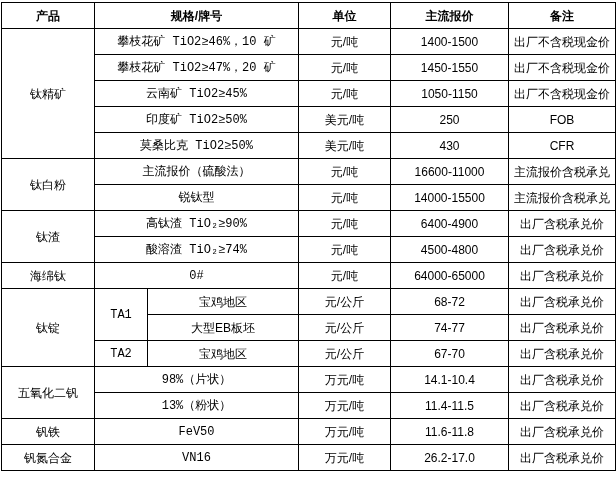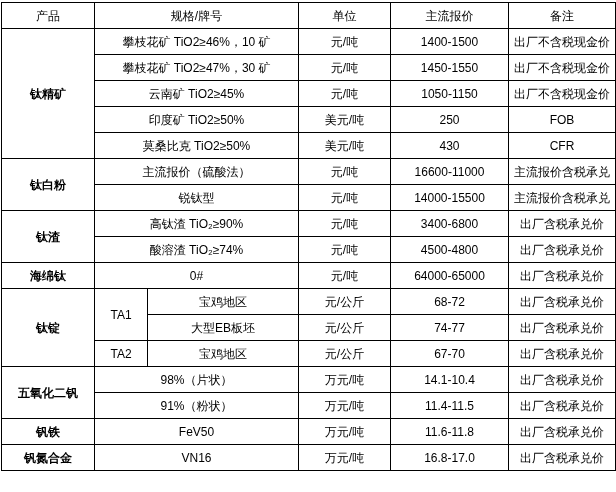--- a/index.html
+++ b/index.html
@@ -29,29 +29,30 @@
     text-align: center;
     vertical-align: middle;
     font-size: 12px;
     line-height: 14px;
     padding: 0;
     height: 25px;
     white-space: nowrap;
     overflow: hidden;
   }
   td.hdr {
-    font-weight: normal;
+    font-weight: bold;
     font-size: 12.5px;
   }
   td.cat {
-    font-weight: bold;
+    font-weight: normal;
     font-size: 12.5px;
   }
   td.sub {
     font-size: 12px;
+    font-family: Liberation Mono, monospace;
   }
   .col-a { width: 93px; }
   .col-b1 { width: 53px; }
   .col-b2 { width: 151px; }
   .col-c { width: 92px; }
   .col-d { width: 118px; }
   .col-e { width: 107px; }
 </style>
 </head>
 <body>
@@ -75,21 +76,21 @@
           <td class="hdr">备注</td>
         </tr>
         <tr>
           <td class="cat" rowspan="5">钛精矿</td>
           <td colspan="2" class="sub">攀枝花矿 TiO2≥46%，10 矿</td>
           <td>元/吨</td>
           <td>1400-1500</td>
           <td>出厂不含税现金价</td>
         </tr>
         <tr>
-          <td colspan="2" class="sub">攀枝花矿 TiO2≥47%，30 矿</td>
+          <td colspan="2" class="sub">攀枝花矿 TiO2≥47%，20 矿</td>
           <td>元/吨</td>
           <td>1450-1550</td>
           <td>出厂不含税现金价</td>
         </tr>
         <tr>
           <td colspan="2" class="sub">云南矿 TiO2≥45%</td>
           <td>元/吨</td>
           <td>1050-1150</td>
           <td>出厂不含税现金价</td>
         </tr>
@@ -115,21 +116,21 @@
         <tr>
           <td colspan="2" class="sub">锐钛型</td>
           <td>元/吨</td>
           <td>14000-15500</td>
           <td>主流报价含税承兑</td>
         </tr>
         <tr>
           <td class="cat" rowspan="2">钛渣</td>
           <td colspan="2" class="sub">高钛渣  TiO₂≥90%</td>
           <td>元/吨</td>
-          <td>3400-6800</td>
+          <td>6400-4900</td>
           <td>出厂含税承兑价</td>
         </tr>
         <tr>
           <td colspan="2" class="sub">酸溶渣  TiO₂≥74%</td>
           <td>元/吨</td>
           <td>4500-4800</td>
           <td>出厂含税承兑价</td>
         </tr>
         <tr>
           <td class="cat" rowspan="1">海绵钛</td>
@@ -160,34 +161,34 @@
           <td>出厂含税承兑价</td>
         </tr>
         <tr>
           <td class="cat" rowspan="2">五氧化二钒</td>
           <td colspan="2" class="sub">98%（片状）</td>
           <td>万元/吨</td>
           <td>14.1-10.4</td>
           <td>出厂含税承兑价</td>
         </tr>
         <tr>
-          <td colspan="2" class="sub">91%（粉状）</td>
+          <td colspan="2" class="sub">13%（粉状）</td>
           <td>万元/吨</td>
           <td>11.4-11.5</td>
           <td>出厂含税承兑价</td>
         </tr>
         <tr>
           <td class="cat" rowspan="1">钒铁</td>
           <td colspan="2" class="sub">FeV50</td>
           <td>万元/吨</td>
           <td>11.6-11.8</td>
           <td>出厂含税承兑价</td>
         </tr>
         <tr>
           <td class="cat" rowspan="1">钒氮合金</td>
           <td colspan="2" class="sub">VN16</td>
           <td>万元/吨</td>
-          <td>16.8-17.0</td>
+          <td>26.2-17.0</td>
           <td>出厂含税承兑价</td>
         </tr>
       </tbody>
   </table>
 </div>
 
 </body></html>

